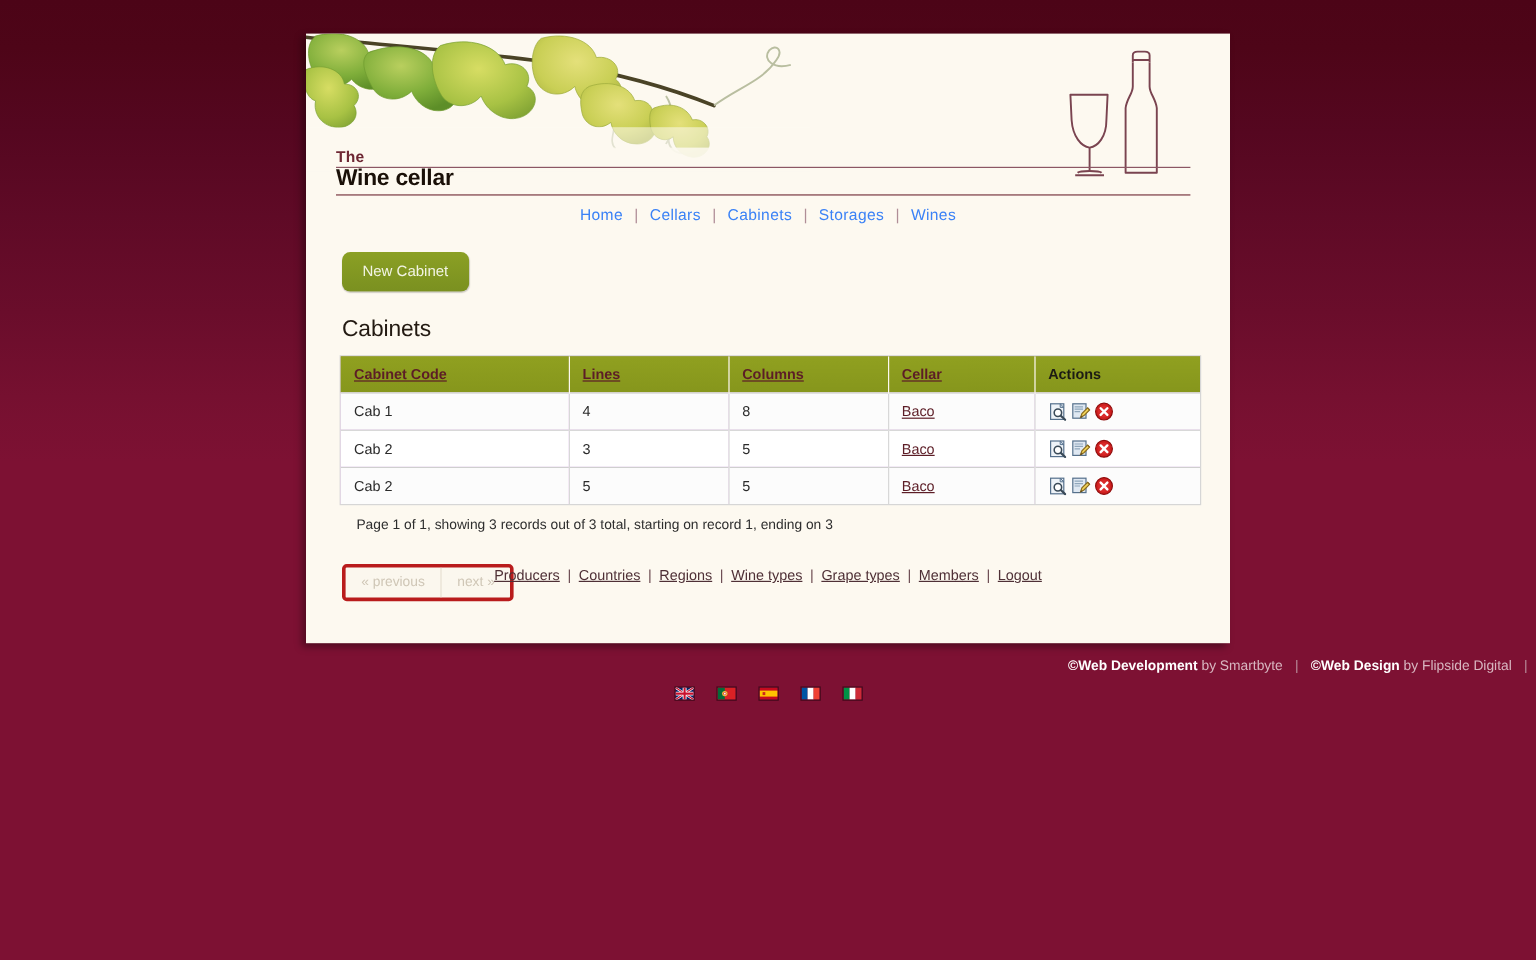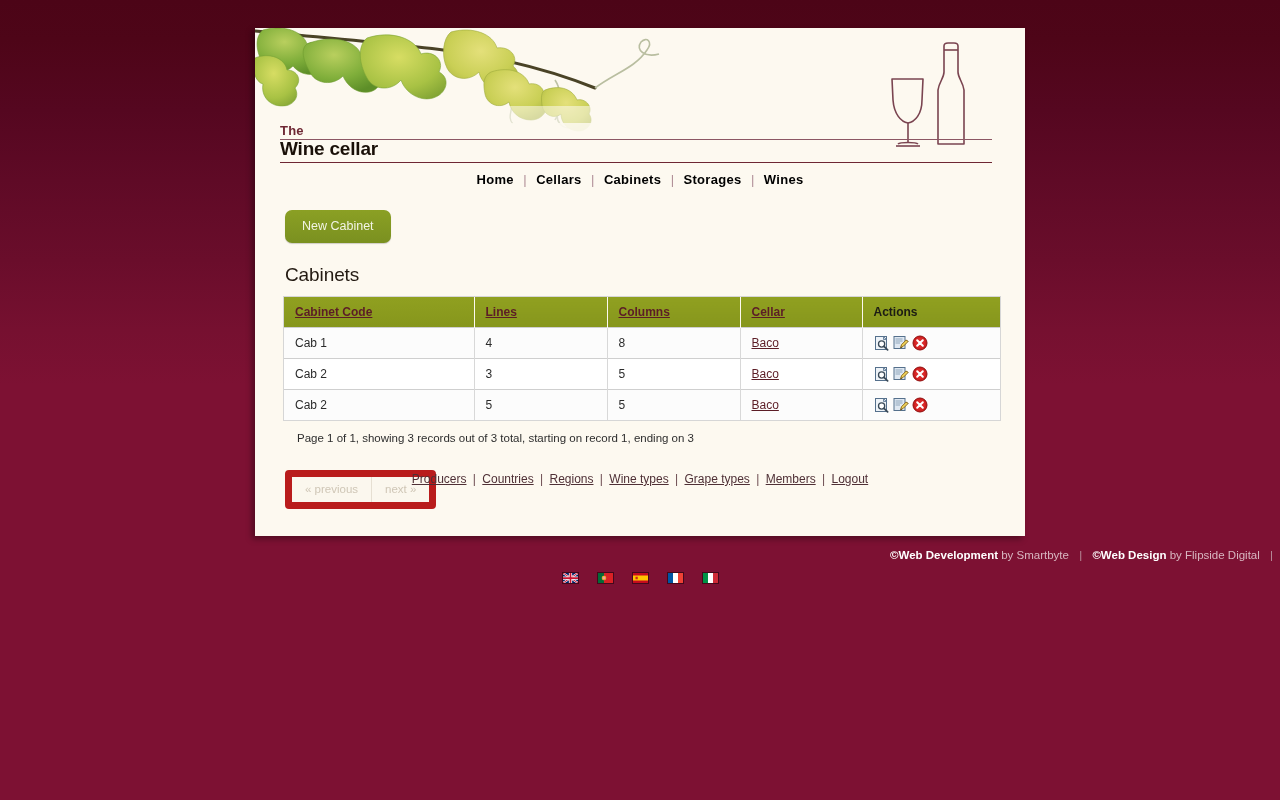--- a/index.html
+++ b/index.html
@@ -60,21 +60,21 @@
     background:#6e2733; z-index:3;
   }
 
   #nav {
     position: absolute;
     left: 0; right: 0; top: 142px;
     text-align: center;
     z-index: 5;
   }
   #nav a {
-    font-size: 13px; font-weight: bold; color: #000000;
+    font-size: 13px; font-weight: normal; color: #3b82f6;
     text-decoration: none; letter-spacing: .3px;
   }
   #nav .sep { color: #b08e97; font-size: 13px; margin: 0 5px; font-weight: normal; }
 
   
   #content { position: absolute; left: 0; top: 155px; right: 0; }
 
   #new-btn {
     display: inline-block;
     margin: 27px 0 0 30px;
@@ -142,21 +142,21 @@
   .act-ico { width: 16px; height: 16px; display: block; cursor: pointer; }
 
   #status-line {
     margin: 12px 0 0 30px;
     font-size: 11.5px; color: #2e2e2e; padding-left: 12px;
   }
 
   #pager {
     margin: 26px 0 0 30px;
     display: inline-flex;
-    border: 7px solid #b91c1c;
+    border: 3px solid #b91c1c;
     border-radius: 4px;
     overflow: hidden;
     background: #fbf7ee;
   }
   #pager button {
     background: transparent;
     border: none;
     border-right: 1px solid #e6dfd2;
     padding: 6px 13px 7px 13px;
     font-size: 11.5px;

